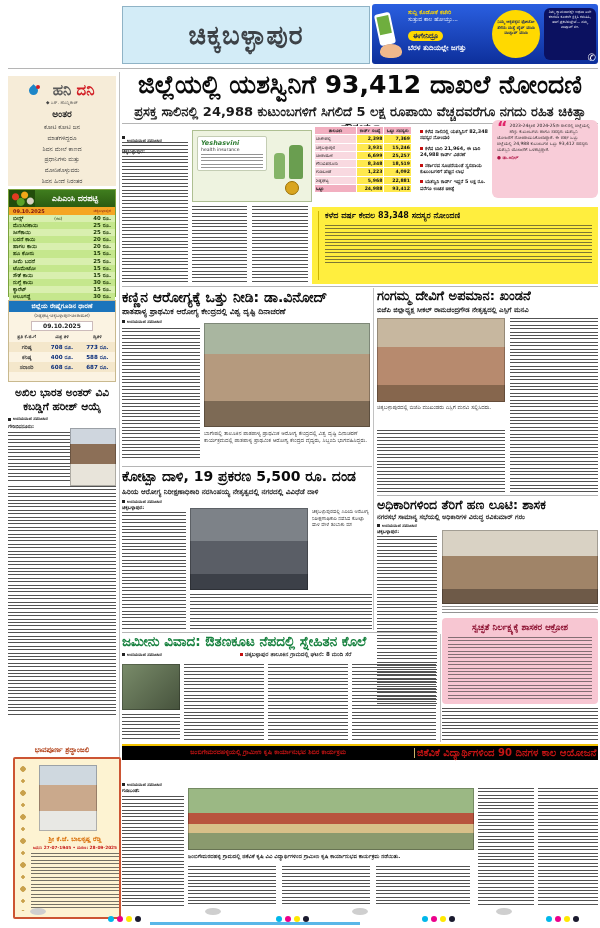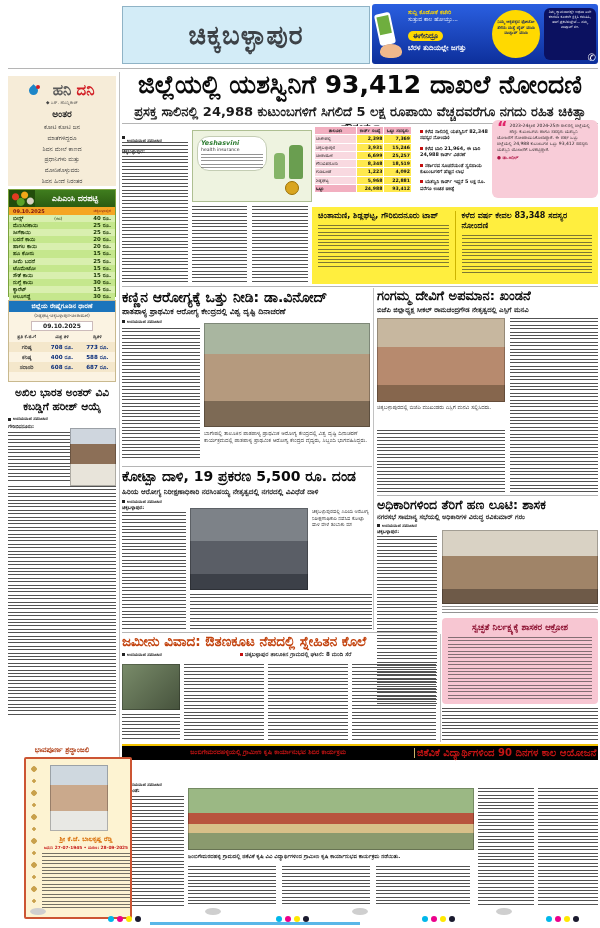--- a/index.html
+++ b/index.html
@@ -193,21 +193,21 @@
   <div class="abs ctr b" style="left:122px;top:104px;width:476px;font-size:13px;color:#1c1c1c;">ಪ್ರಸಕ್ತ ಸಾಲಿನಲ್ಲಿ 24,988 ಕುಟುಂಬಗಳಿಗೆ ಸಿಗಲಿದೆ 5 ಲಕ್ಷ ರೂಪಾಯಿ ವೆಚ್ಚದವರೆಗೂ ನಗದು ರಹಿತ ಚಿಕಿತ್ಸಾ ಸೌಕರ್ಯ</div>
   <div class="abs hr" style="left:122px;top:123px;width:476px;"></div>
 
   <div class="abs" style="left:122px;top:127px;width:66px;">
     <span class="bsqk"></span><span class="b" style="font-size:4.3px;">ಉದಯವಾಣಿ ಸಮಾಚಾರ</span>
     <div class="b" style="font-size:5px;margin-top:2px;">ಚಿಕ್ಕಬಳ್ಳಾಪುರ:</div>
   </div>
   <div class="abs gk" style="left:122px;top:142px;width:66px;height:142px;"></div>
 
   <div class="abs" style="left:192px;top:130px;width:120px;height:72px;background:#eef3e0;border:1px solid #aebf92;box-sizing:border-box;">
-    <div style="margin:5px 16px 0 4px;background:#fff;border:1px solid #c4cdb4;border-radius:12px;padding:2px 3px;width:62px;">
+    <div style="margin:5px 16px 0 4px;background:#fff;border:1px solid #c4cdb4;border-radius:2px;padding:2px 3px;width:62px;">
       <div style="font-size:6.5px;font-weight:bold;color:#2e7d32;font-style:italic;">Yeshasvini</div>
       <div style="font-size:4.6px;color:#333;">health insurance</div>
       <div class="gkl" style="height:14px;margin-top:2px;"></div>
     </div>
     <div class="abs" style="right:8px;top:14px;width:14px;height:34px;background:#6a9e50;border-radius:4px 4px 2px 2px;"></div>
     <div class="abs" style="right:26px;top:22px;width:11px;height:26px;background:#85b468;border-radius:4px 4px 2px 2px;"></div>
     <div class="abs" style="right:12px;top:50px;width:12px;height:12px;background:#d9a520;border-radius:50%;border:1px solid #9c7106;"></div>
   </div>
   <div class="abs gk" style="left:192px;top:206px;width:55px;height:78px;"></div>
   <div class="abs gk" style="left:252px;top:206px;width:56px;height:78px;"></div>
@@ -266,24 +266,20 @@
     <div style="font-size:4.9px;font-weight:bold;line-height:1.3;"><span class="bsq"></span><span>ಯಶಸ್ವಿನಿ ಕಾರ್ಡ್ ಇದ್ದರೆ 5 ಲಕ್ಷ ರೂ. ವರೆಗೂ ಉಚಿತ ಚಿಕಿತ್ಸೆ</span></div>
   </div>
 
   <div class="abs" style="left:492px;top:120px;width:106px;height:78px;background:#f8ccd8;border-radius:6px;padding:3px 5px;box-sizing:border-box;">
     <span style="font-size:16px;font-weight:bold;color:#e0266a;line-height:10px;float:left;margin-right:2px;">“</span>
     <div style="font-size:4.5px;line-height:1.35;color:#222;">2023-24ಕ್ಕಿಂತ 2024-25ನೇ ಸಾಲಿನಲ್ಲಿ ಜಿಲ್ಲೆಯಲ್ಲಿ ಹೆಚ್ಚು ಕುಟುಂಬಗಳು ಹಾಗೂ ಸದಸ್ಯರು ಯಶಸ್ವಿನಿ ಯೋಜನೆಗೆ ನೋಂದಾಯಿಸಿಕೊಂಡಿದ್ದಾರೆ. ಈ ವರ್ಷ ಒಟ್ಟು ಜಿಲ್ಲೆಯಲ್ಲಿ 24,988 ಕುಟುಂಬಗಳ ಒಟ್ಟು 93,412 ಸದಸ್ಯರು ಯಶಸ್ವಿನಿ ಯೋಜನೆಗೆ ಒಳಪಟ್ಟಿದ್ದಾರೆ.</div>
     <div style="font-size:4.5px;font-weight:bold;color:#b01243;margin-top:2px;">● ಡಾ.ಅನಿಲ್</div>
   </div>
 
   <div class="abs" style="left:312px;top:207px;width:286px;height:77px;background:#ffee3e;display:flex;padding:4px 6px;box-sizing:border-box;">
-    <div style="flex:1;padding-right:6px;">
-      <div class="b" style="font-size:8px;line-height:1.25;color:#111;">ಚಿಂತಾಮಣಿ, ಶಿಡ್ಲಘಟ್ಟ, ಗೌರಿಬಿದನೂರು ಟಾಪ್</div>
-      <div class="gk" style="height:44px;margin-top:4px;opacity:.75;"></div>
-    </div>
     <div style="width:1px;background:#cdb400;"></div>
     <div style="flex:1;padding-left:6px;">
       <div class="b" style="font-size:8px;line-height:1.25;color:#111;">ಕಳೆದ ವರ್ಷ ಕೇವಲ 83,348 ಸದಸ್ಯರ ನೋಂದಣಿ</div>
       <div class="gk" style="height:38px;margin-top:4px;opacity:.75;"></div>
     </div>
   </div>
 
   <div class="abs hr" style="left:122px;top:286px;width:476px;"></div>
   <div class="abs vr" style="left:373px;top:288px;height:342px;"></div>
 
@@ -323,21 +319,21 @@
   <div class="abs cap gkl" style="left:442px;top:606px;width:156px;height:9px;"></div>
 
   <div class="abs" style="left:442px;top:618px;width:156px;height:86px;background:#f7c6d2;border-radius:4px;padding:4px 6px;box-sizing:border-box;">
     <div class="ctr b" style="font-size:8.6px;color:#8c1030;">ಸ್ವಚ್ಛತೆ ನಿರ್ಲಕ್ಷ್ಯಕ್ಕೆ ಶಾಸಕರ ಆಕ್ರೋಶ</div>
     <div class="gk" style="height:62px;margin-top:4px;opacity:.7;"></div>
   </div>
   <div class="abs gk" style="left:442px;top:708px;width:156px;height:34px;"></div>
 
   <div class="abs hr" style="left:122px;top:632px;width:316px;"></div>
   <div class="abs vr" style="left:440px;top:634px;height:108px;"></div>
-  <div class="abs b" style="left:122px;top:634px;width:316px;font-size:13.5px;line-height:1.1;color:#c2410c;">ಜಮೀನು ವಿವಾದ: ಔತಣಕೂಟ ನೆಪದಲ್ಲಿ ಸ್ನೇಹಿತನ ಕೊಲೆ</div>
+  <div class="abs b" style="left:122px;top:634px;width:316px;font-size:13.5px;line-height:1.1;color:#15803d;">ಜಮೀನು ವಿವಾದ: ಔತಣಕೂಟ ನೆಪದಲ್ಲಿ ಸ್ನೇಹಿತನ ಕೊಲೆ</div>
   <div class="abs" style="left:122px;top:652px;font-size:4.3px;"><span class="bsqk"></span><span class="b">ಉದಯವಾಣಿ ಸಮಾಚಾರ</span></div>
   <div class="abs b" style="left:240px;top:651px;width:196px;font-size:5.6px;color:#222;"><span class="bsq"></span><span>ಚಿಕ್ಕಬಳ್ಳಾಪುರ ತಾಲೂಕಿನ ಗ್ರಾಮದಲ್ಲಿ ಘಟನೆ: 8 ಮಂದಿ ಸೆರೆ</span></div>
   <div class="abs ph" style="left:122px;top:664px;width:58px;height:46px;background:linear-gradient(135deg,#7a8c6a,#46523c);"></div>
   <div class="abs gk" style="left:122px;top:714px;width:58px;height:26px;"></div>
   <div class="abs gk" style="left:184px;top:664px;width:80px;height:76px;"></div>
   <div class="abs gk" style="left:268px;top:664px;width:80px;height:76px;"></div>
   <div class="abs gk" style="left:352px;top:664px;width:84px;height:76px;"></div>
 
   <div class="abs" style="left:122px;top:744px;width:476px;height:14px;background:#000000;border-top:2px solid #f2c200;display:flex;">
     <div class="ctr b" style="flex:1.6;font-size:6.4px;line-height:13px;color:#c41414;">ಜಂಬಿಗೇಮರದಹಳ್ಳಿಯಲ್ಲಿ ಗ್ರಾಮೀಣ ಕೃಷಿ ಕಾರ್ಯಾನುಭವ ಶಿಬಿರ ಕಾರ್ಯಕ್ರಮ</div>
@@ -351,21 +347,21 @@
   <div class="abs gk" style="left:122px;top:796px;width:62px;height:110px;"></div>
   <div class="abs ph" style="left:188px;top:788px;width:286px;height:62px;background:linear-gradient(180deg,#9bb884 0 40%,#b8543e 40% 58%,#d8c089 58% 72%,#8a9a6e 72%);"></div>
   <div class="abs cap b" style="left:188px;top:853px;width:286px;font-size:5.4px;">ಜಂಬಿಗೇಮರದಹಳ್ಳಿ ಗ್ರಾಮದಲ್ಲಿ ಜಿಕೆವಿಕೆ ಕೃಷಿ ವಿವಿ ವಿದ್ಯಾರ್ಥಿಗಳಿಂದ ಗ್ರಾಮೀಣ ಕೃಷಿ ಕಾರ್ಯಾನುಭವ ಕಾರ್ಯಕ್ರಮ ನಡೆಯಿತು.</div>
   <div class="abs gk" style="left:478px;top:788px;width:56px;height:118px;"></div>
   <div class="abs gk" style="left:538px;top:788px;width:60px;height:118px;"></div>
   <div class="abs gk" style="left:188px;top:866px;width:88px;height:40px;"></div>
   <div class="abs gk" style="left:282px;top:866px;width:88px;height:40px;"></div>
   <div class="abs gk" style="left:376px;top:866px;width:94px;height:40px;"></div>
 
   <div class="abs ctr b" style="left:8px;top:746px;width:108px;font-size:7px;color:#b03a10;">ಭಾವಪೂರ್ಣ ಶ್ರದ್ಧಾಂಜಲಿ</div>
-  <div class="abs" style="left:24px;top:757px;width:108px;height:162px;background:#fdf3d2;border:2px solid #cc5533;border-radius:2px;box-sizing:border-box;">
+  <div class="abs" style="left:13px;top:757px;width:108px;height:162px;background:#fdf3d2;border:2px solid #cc5533;border-radius:2px;box-sizing:border-box;">
     <div class="abs" style="left:2px;top:4px;width:12px;height:148px;background:radial-gradient(circle at 50% 6px,#c9a14c 2.5px,transparent 3px),radial-gradient(circle at 50% 18px,#c9a14c 1.5px,transparent 2px);background-size:12px 24px;"></div>
     <div class="abs ph" style="left:24px;top:6px;width:58px;height:66px;background:linear-gradient(180deg,#cfd8df 0 30%,#caa98c 30% 70%,#e8e8e4 70%);"></div>
     <div class="abs ctr b" style="left:16px;top:76px;width:88px;font-size:6.4px;color:#d86a00;">ಶ್ರೀ ಕೆ.ಜೆ. ಬಾಲಕೃಷ್ಣ ರೆಡ್ಡಿ</div>
     <div class="abs ctr b" style="left:16px;top:86px;width:88px;font-size:4.3px;color:#c41414;">ಜನನ: 27-07-1945 • ಮರಣ: 28-09-2025</div>
     <div class="abs gk" style="left:16px;top:94px;width:88px;height:56px;opacity:.8;"></div>
   </div>
 
   <div class="abs" style="left:0;top:907px;width:600px;height:10px;">
     <span class="oval" style="position:absolute;left:30px;top:1px;"></span>
     <span style="position:absolute;left:108px;">

